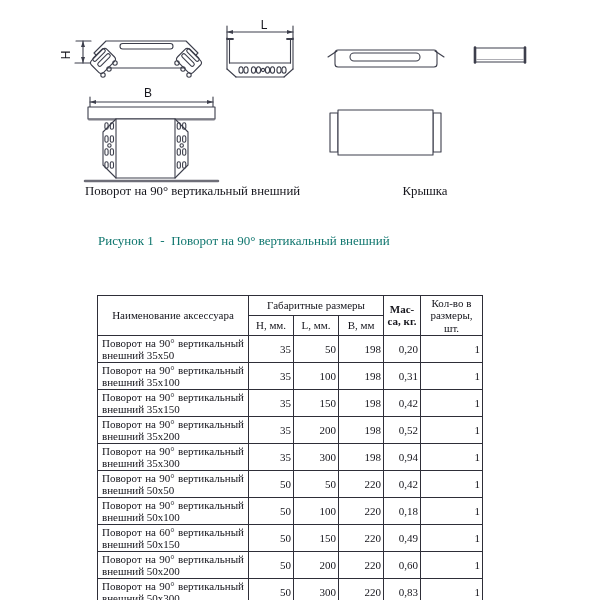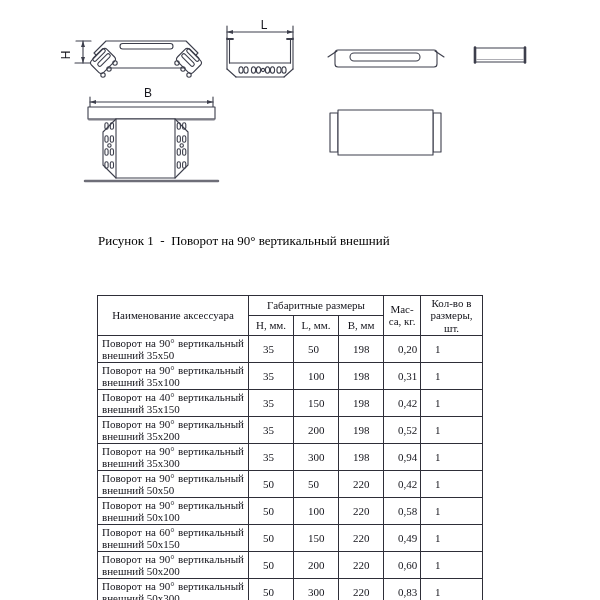--- a/index.html
+++ b/index.html
@@ -1,29 +1,29 @@
 <!DOCTYPE html>
 <html><head>
 <meta charset="utf-8">
 <style>
   html,body{margin:0;padding:0;background:#fff;}
   .page{position:relative;width:600px;height:600px;background:#ffffff;overflow:hidden;
         font-family:"Liberation Serif",serif;color:#1d1d22;}
   .abs{position:absolute;}
   svg{display:block;overflow:visible;}
   .lbl{position:absolute;font-size:12.8px;text-align:center;white-space:nowrap;color:#15151c;}
-  .caption{position:absolute;font-size:13px;white-space:pre;color:#000000;}
+  .caption{position:absolute;font-size:13px;white-space:pre;color:#0f766e;}
   table.spec{position:absolute;left:97px;top:295px;width:385px;border-collapse:collapse;
         table-layout:fixed;font-family:"Liberation Serif",serif;font-size:11px;color:#15151c;}
   table.spec th, table.spec td{border:1px solid #2e2e38;}
   table.spec th{font-weight:normal;line-height:1.12;padding:1px 2px;}
   td.td-name{text-align:justify;line-height:12px;padding:1px 4px;font-size:11px;}
-  td.td-num{text-align:left;padding:0 14px;}
+  td.td-num{text-align:right;padding:0 2px;}
   tbody.rows tr{height:25px;}
-  .hdr-line{display:block;}
+  .hdr-line{display:block;font-weight:bold;}
 </style>
 </head>
 <body>
 
 <div class="page">
 
   <svg class="abs" style="left:60px;top:28px" width="150" height="58" viewBox="0 0 150 58">
     <g stroke="#3d3f4c" stroke-width="1.1" fill="none" stroke-linejoin="round" stroke-linecap="round">
       <path d="M 46,13 H 126 L 138,25 L 123,40 H 49 L 34,25 Z" fill="#ffffff"></path>
       <rect x="118" y="24.5" width="22" height="17" rx="3.5" fill="#ffffff" transform="rotate(45 129 33)"></rect>
@@ -135,20 +135,22 @@
   </svg>
 
   <svg class="abs" style="left:322px;top:106px" width="126" height="56" viewBox="0 0 126 56">
     <g stroke="#3d3f4c" stroke-width="1.1" fill="#ffffff" stroke-linejoin="round">
       <rect x="8" y="7" width="8" height="39"></rect>
       <rect x="111" y="7" width="8" height="39"></rect>
       <rect x="16" y="4" width="95" height="45"></rect>
     </g>
   </svg>
 
+  <div class="lbl" style="left:85px;top:184px;width:196px">Поворот на 90° вертикальный внешний</div>
+  <div class="lbl" style="left:360px;top:184px;width:130px">Крышка</div>
   <div class="caption" style="left:98px;top:233px">Рисунок 1  -  Поворот на 90° вертикальный внешний</div>
 
   <table class="spec">
     <colgroup>
       <col style="width:151px">
         <col style="width:45px">
         <col style="width:45px">
       <col style="width:45px">
         <col style="width:37px">
         <col style="width:62px">
@@ -180,21 +182,21 @@
         </tr>
         <tr>
           <td class="td-name">Поворот на 90° вертикальный внешний 35x100</td>
           <td class="td-num">35</td>
           <td class="td-num">100</td>
           <td class="td-num">198</td>
           <td class="td-num">0,31</td>
           <td class="td-num">1</td>
         </tr>
         <tr>
-          <td class="td-name">Поворот на 40° вертикальный внешний 35x150</td>
+          <td class="td-name">Поворот на 90° вертикальный внешний 35x150</td>
           <td class="td-num">35</td>
           <td class="td-num">150</td>
           <td class="td-num">198</td>
           <td class="td-num">0,42</td>
           <td class="td-num">1</td>
         </tr>
         <tr>
           <td class="td-name">Поворот на 90° вертикальный внешний 35x200</td>
           <td class="td-num">35</td>
           <td class="td-num">200</td>
@@ -216,21 +218,21 @@
           <td class="td-num">50</td>
           <td class="td-num">220</td>
           <td class="td-num">0,42</td>
           <td class="td-num">1</td>
         </tr>
         <tr>
           <td class="td-name">Поворот на 90° вертикальный внешний 50x100</td>
           <td class="td-num">50</td>
           <td class="td-num">100</td>
           <td class="td-num">220</td>
-          <td class="td-num">0,58</td>
+          <td class="td-num">0,18</td>
           <td class="td-num">1</td>
         </tr>
         <tr>
           <td class="td-name">Поворот на 60° вертикальный внешний 50x150</td>
           <td class="td-num">50</td>
           <td class="td-num">150</td>
           <td class="td-num">220</td>
           <td class="td-num">0,49</td>
           <td class="td-num">1</td>
         </tr>

